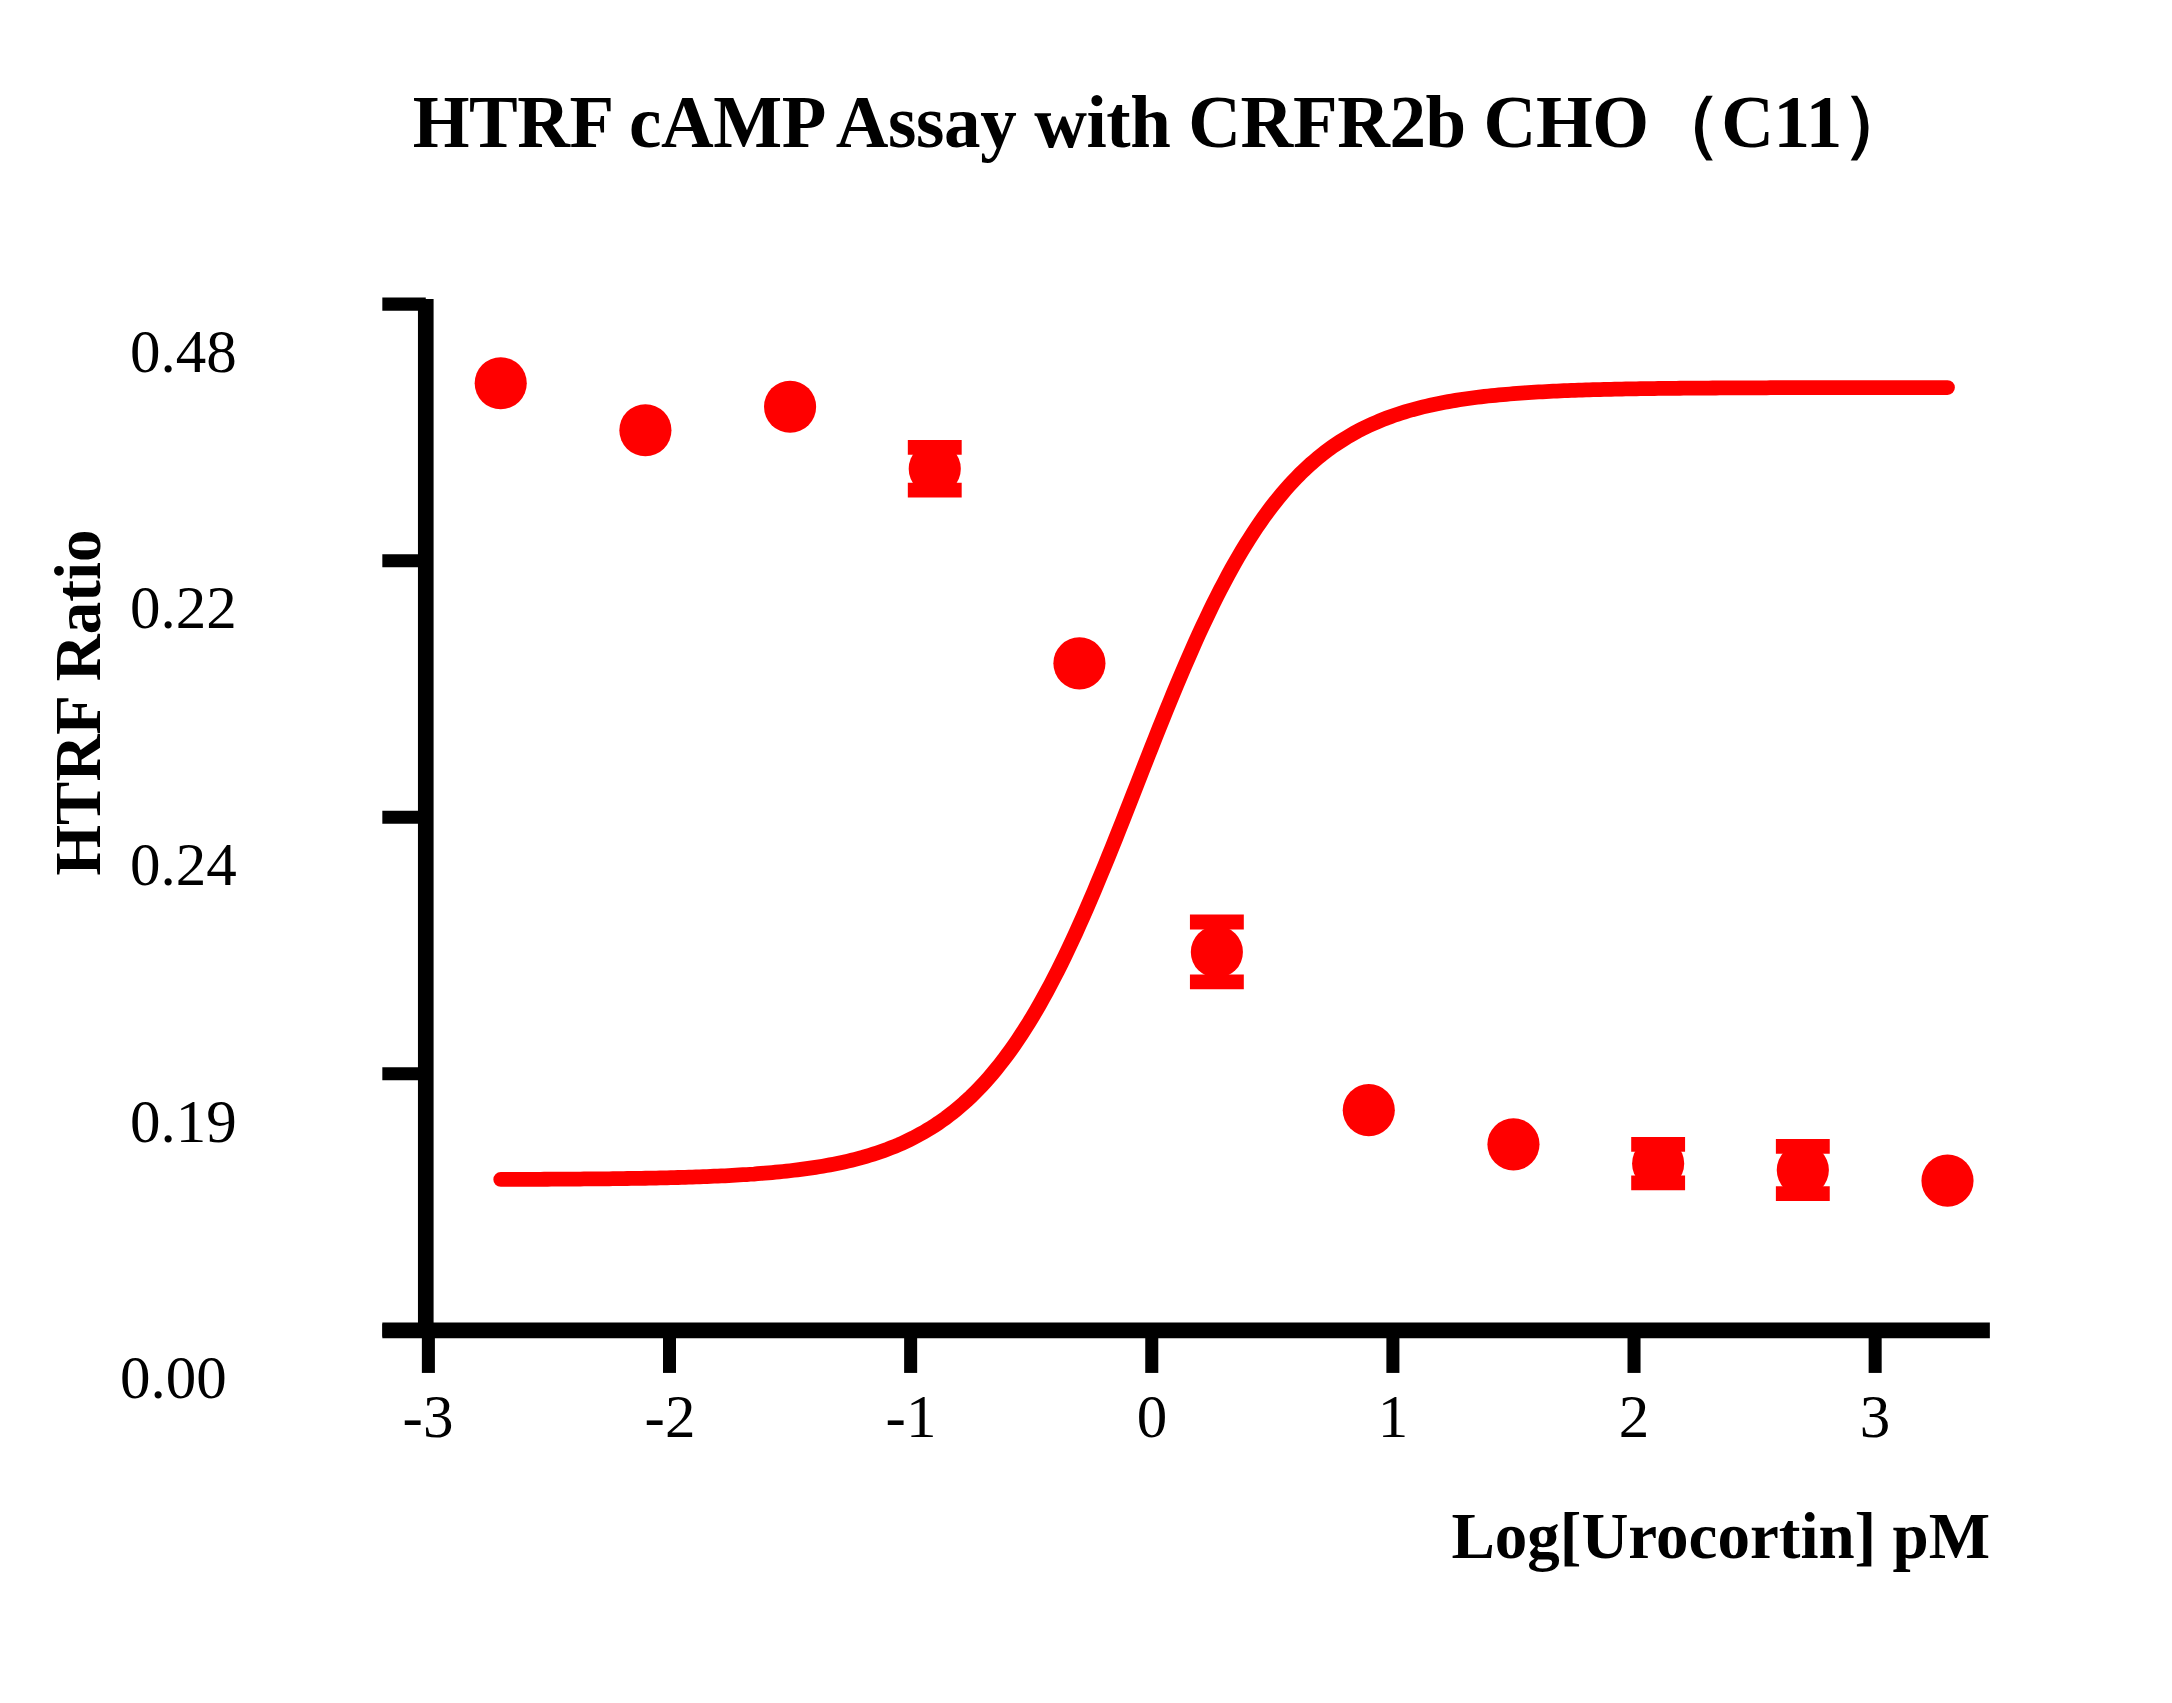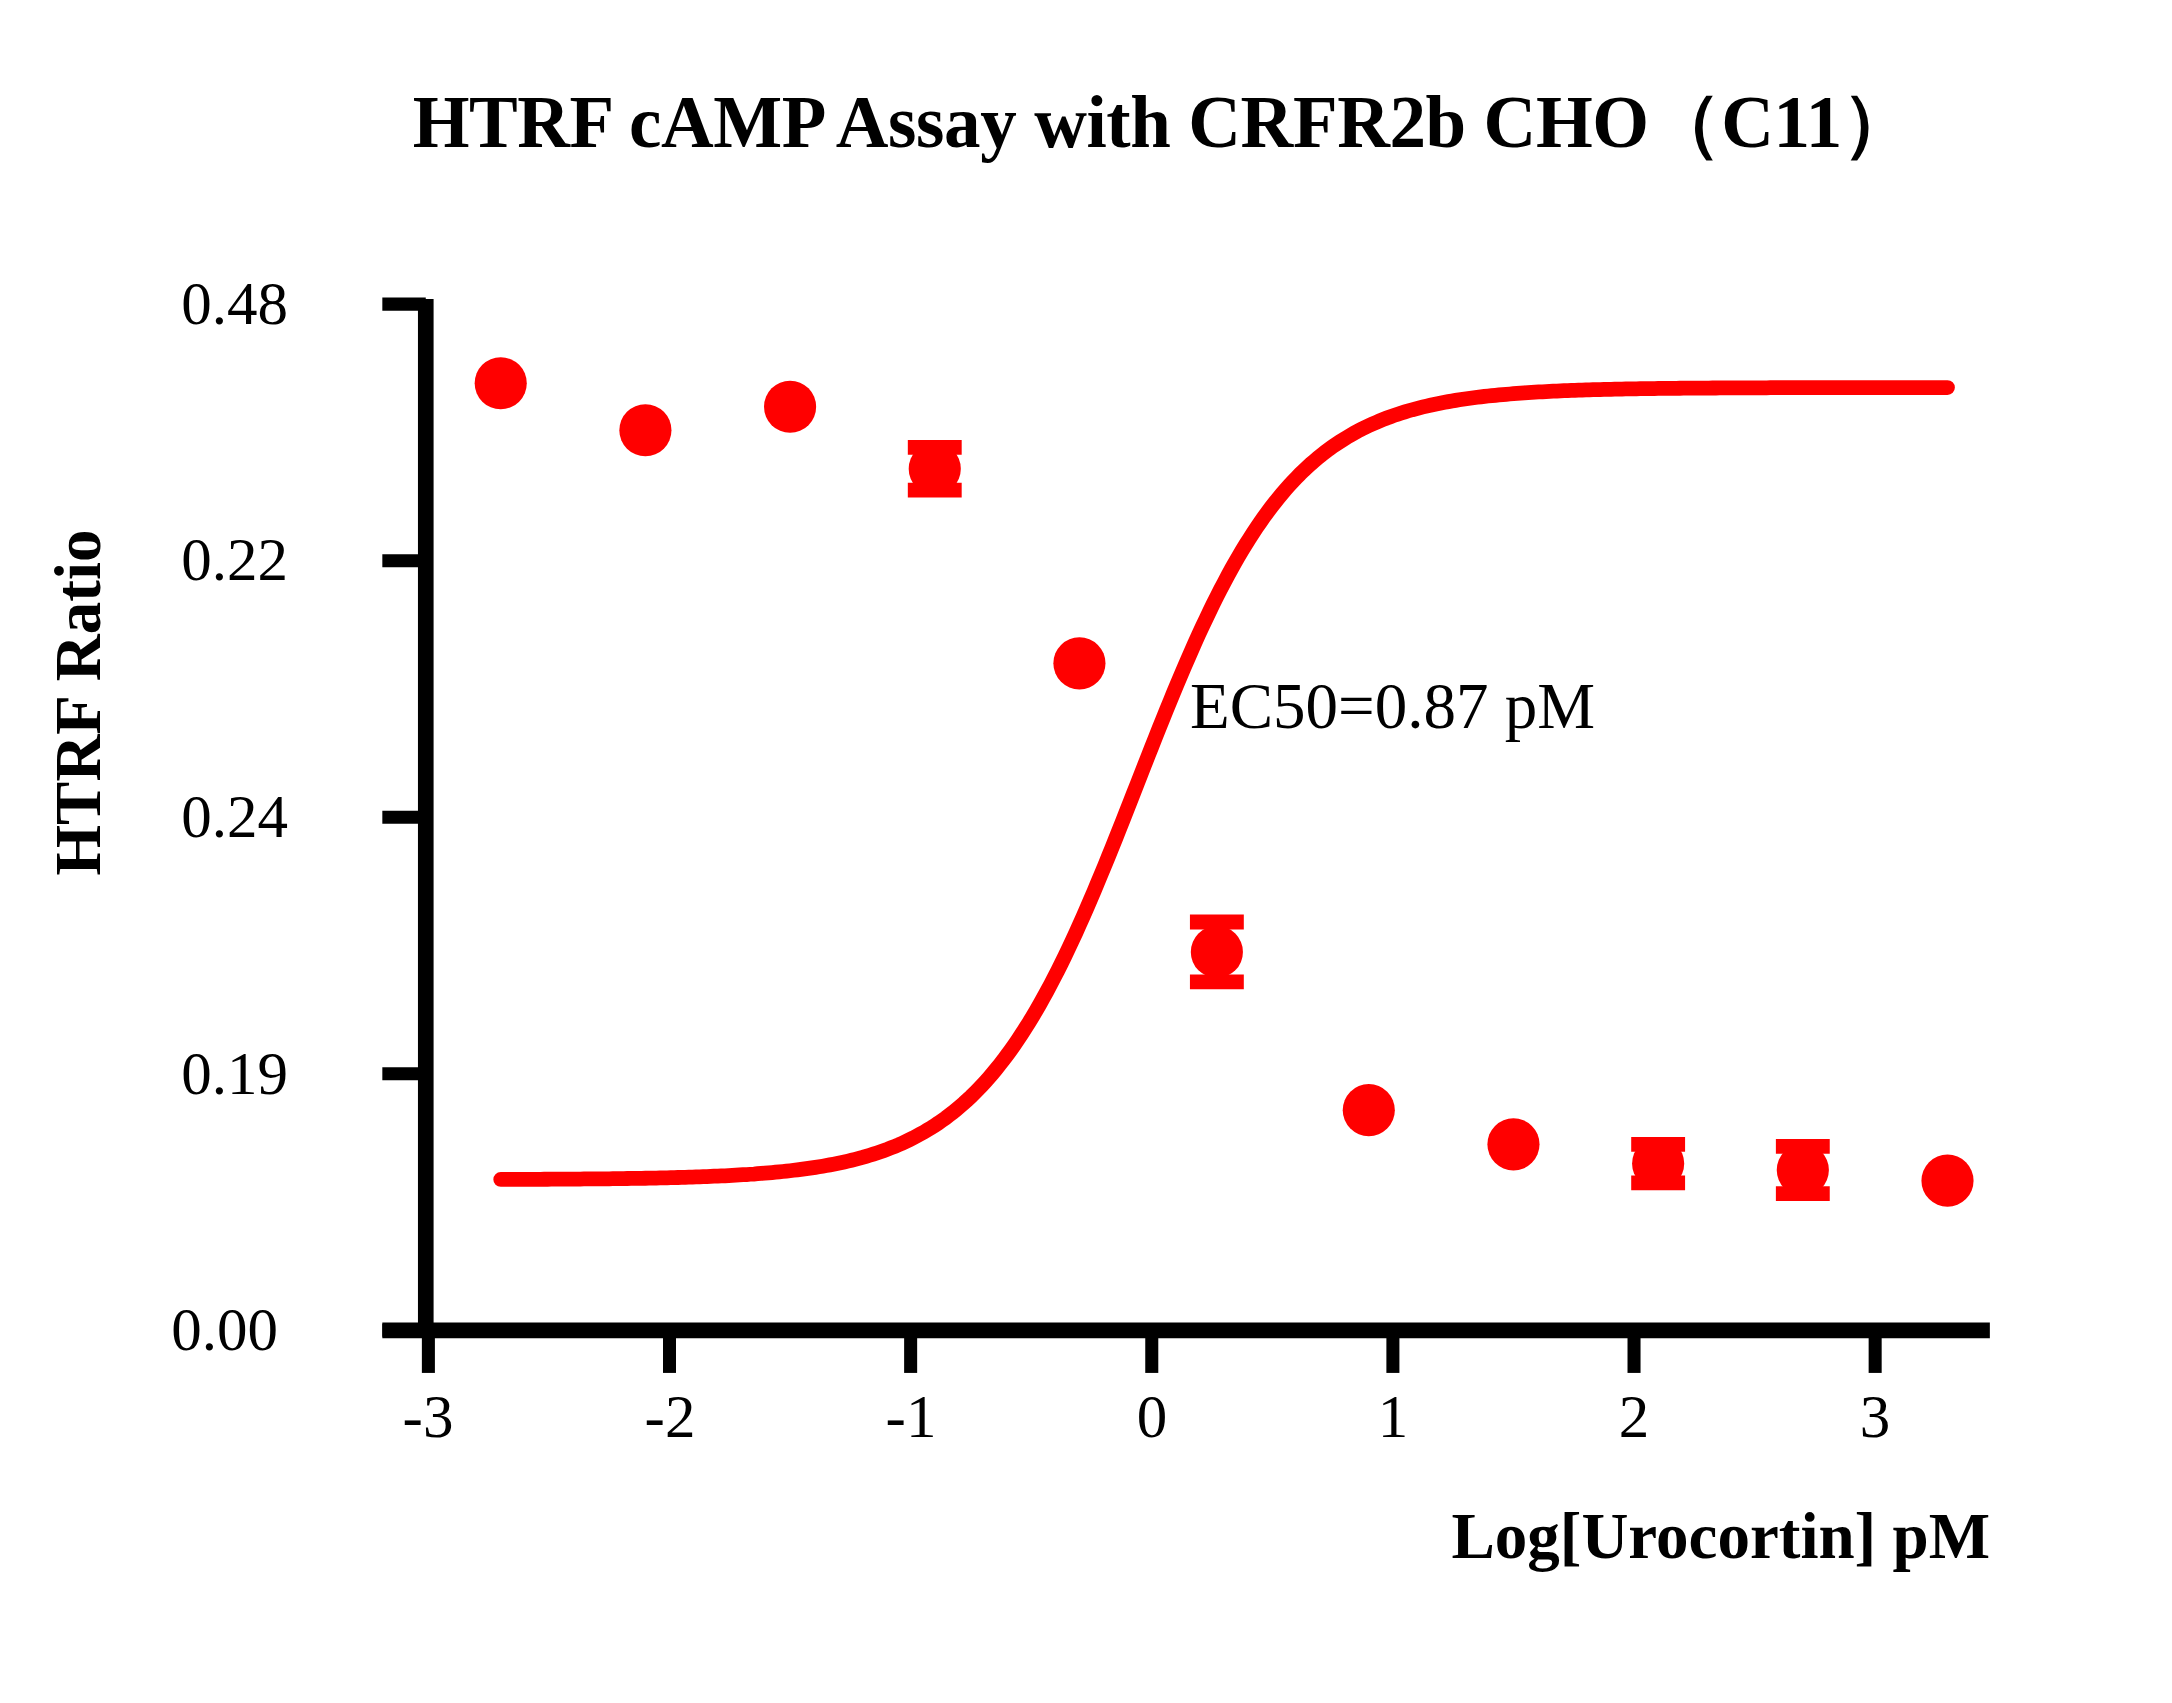--- a/index.html
+++ b/index.html
@@ -22,21 +22,21 @@
     position:absolute;left:382px;top:1499px;width:1608px;
     text-align:right;font-weight:bold;font-size:65px;color:#000;white-space:nowrap;
   }
 
   #plot-svg{position:absolute;left:0;top:0;width:2327px;height:1704px;}
 
   .tick-label{
     position:absolute;color:#000;font-size:61px;white-space:nowrap;
     font-family:"Liberation Serif",serif;
   }
-  .ylab{text-align:center;transform:translateY(-50%);}
+  .ylab{text-align:left;transform:translateY(-50%);margin-top:48px;}
   .xlab{text-align:center;transform:translateX(-50%);}
 
   #ec50-annotation{
     position:absolute;left:1190px;top:669px;
     font-size:65px;color:#000;white-space:nowrap;
   }
 </style>
 </head>
 <body>
 
@@ -54,21 +54,20 @@
   <div class="tick-label ylab" style="left:120px;top:1330px;width:209px;">0.00</div>
 
   <div class="tick-label xlab" style="left:428px;top:1382px;">-3</div>
   <div class="tick-label xlab" style="left:670px;top:1382px;">-2</div>
   <div class="tick-label xlab" style="left:911px;top:1382px;">-1</div>
   <div class="tick-label xlab" style="left:1152px;top:1382px;">0</div>
   <div class="tick-label xlab" style="left:1393px;top:1382px;">1</div>
   <div class="tick-label xlab" style="left:1634px;top:1382px;">2</div>
   <div class="tick-label xlab" style="left:1875px;top:1382px;">3</div>
 
-  <div id="ec50-annotation">EC50=0.87 pM</div>
 
   <svg id="plot-svg" viewBox="0 0 5356 3922" xmlns="http://www.w3.org/2000/svg">
     <g id="axis-lines">
       <line x1="980" y1="688" x2="980" y2="3062" stroke="#000" stroke-width="36"></line>
       <line x1="880" y1="3062" x2="4580" y2="3062" stroke="#000" stroke-width="36"></line>
     </g>
     <g id="y-tick-marks">
         <line x1="880" y1="700" x2="980" y2="700" stroke="#000" stroke-width="30"></line>
         <line x1="880" y1="1290.5" x2="980" y2="1290.5" stroke="#000" stroke-width="30"></line>
         <line x1="880" y1="1881" x2="980" y2="1881" stroke="#000" stroke-width="30"></line>

